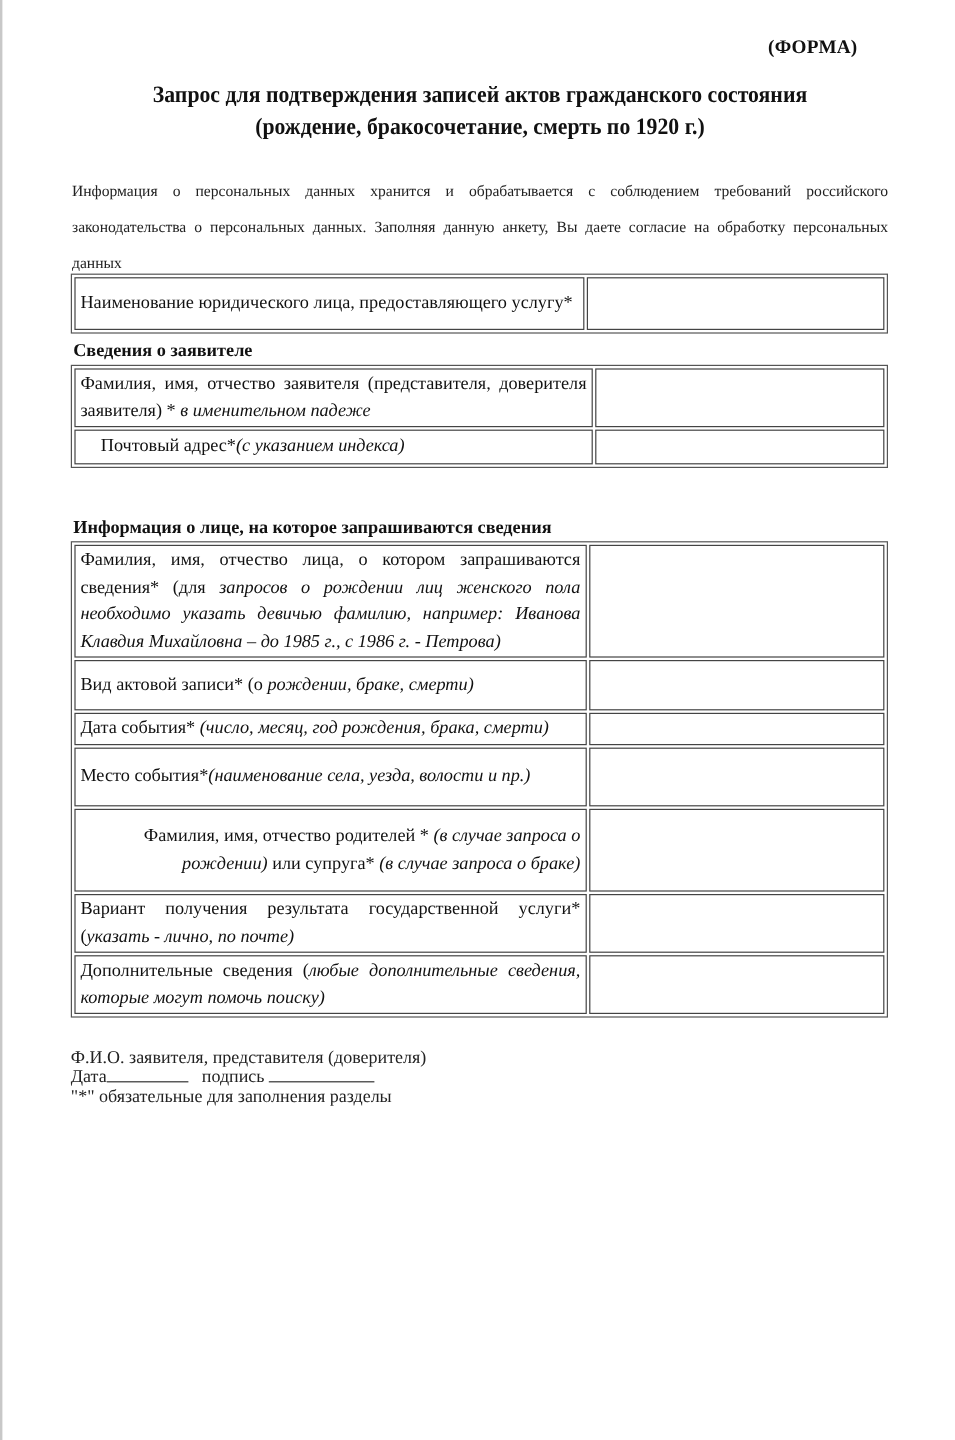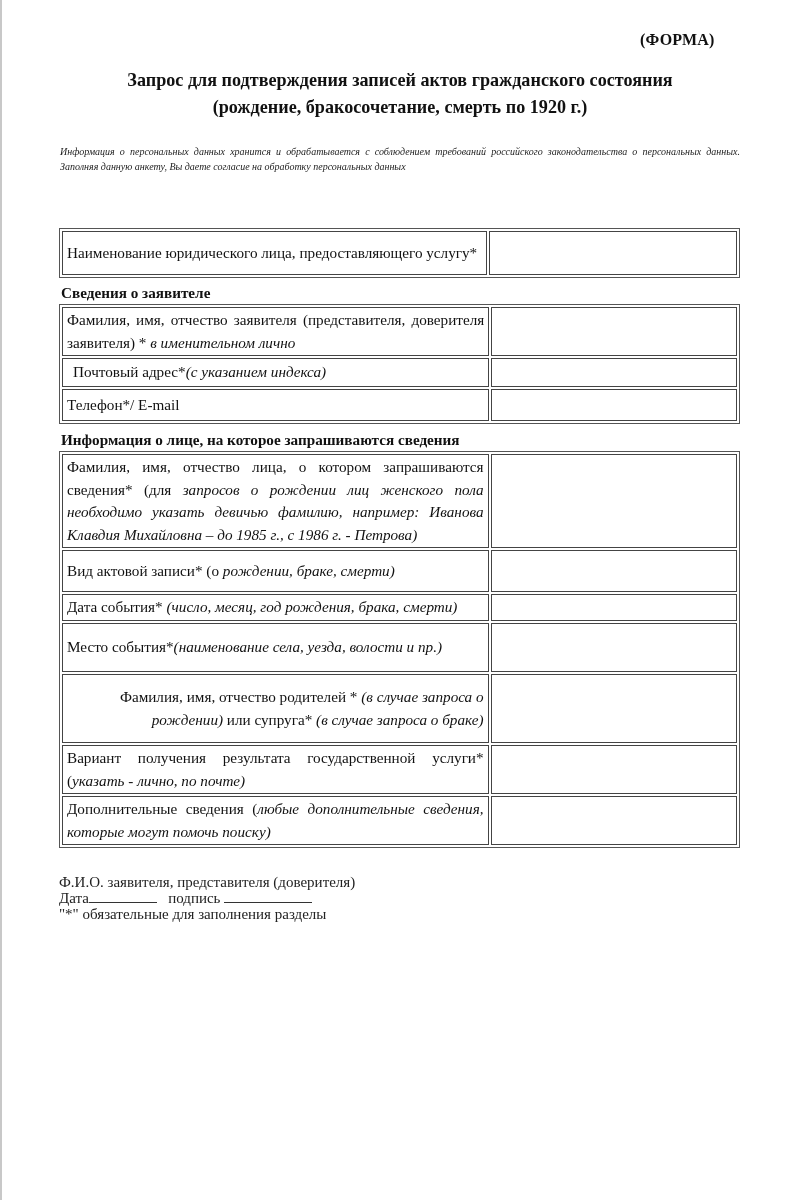--- a/index.html
+++ b/index.html
@@ -12,21 +12,21 @@
       position: absolute; top: 14px; left: 638px;
       font-size: 16px; font-weight: bold; letter-spacing: 0.2px; margin-top: 17px;
     }
     .title {
       position: absolute; top: 66px; left: 0; width: 796px; text-align: center;
       font-size: 19.5px; font-weight: bold; line-height: 27px;
       transform: scaleX(0.93); transform-origin: center;
     }
     .notice {
       position: absolute; top: 144px; left: 58px; width: 680px;
-      font-size: 10px; font-style: italic; line-height: 15px;
+      font-size: 13px; line-height: 30px;
       text-align: justify; color: #222;
     }
     table.form {
       position: absolute; left: 57px; width: 681px;
       border-collapse: separate; border-spacing: 2px;
       border: 1px solid #555; border-right-color: #555; border-bottom-color: #555;
       box-sizing: border-box;
     }
     table.form td {
       border: 1px solid #444; vertical-align: middle; padding: 1px 4px 1px 4px;
@@ -72,37 +72,29 @@
   </tr>
 </tbody>
   </table>
 
 <div class="section" style="top:284px;">Сведения о заявителе</div>
 
 <table class="form" style="top:304px;">
   <tbody>
       <tr style="height:48px;">
     <td class="label">
-      <span>Фамилия, имя, отчество заявителя (представителя, доверителя заявителя) * </span><span class="it">в именительном лично</span>
+      <span>Фамилия, имя, отчество заявителя (представителя, доверителя заявителя) * </span><span class="it">в именительном падеже</span>
     </td>
     <td class="value">
       <input class="cell-input" value="" style="">
     </td>
   </tr>
   <tr style="height:29px;">
-    <td class="label" style="padding-left:10px;">
+    <td class="label" style="padding-left:21px;">
       <span>Почтовый адрес*</span><span class="it">(с указанием индекса)</span>
-    </td>
-    <td class="value">
-      <input class="cell-input" value="" style="">
-    </td>
-  </tr>
-  <tr style="height:32px;">
-    <td class="label">
-      <span>Телефон*/ E-mail</span>
     </td>
     <td class="value">
       <input class="cell-input" value="" style="">
     </td>
   </tr>
 </tbody>
   </table>
 
 <div class="section" style="top:431px;">Информация о лице, на которое запрашиваются сведения</div>
 

